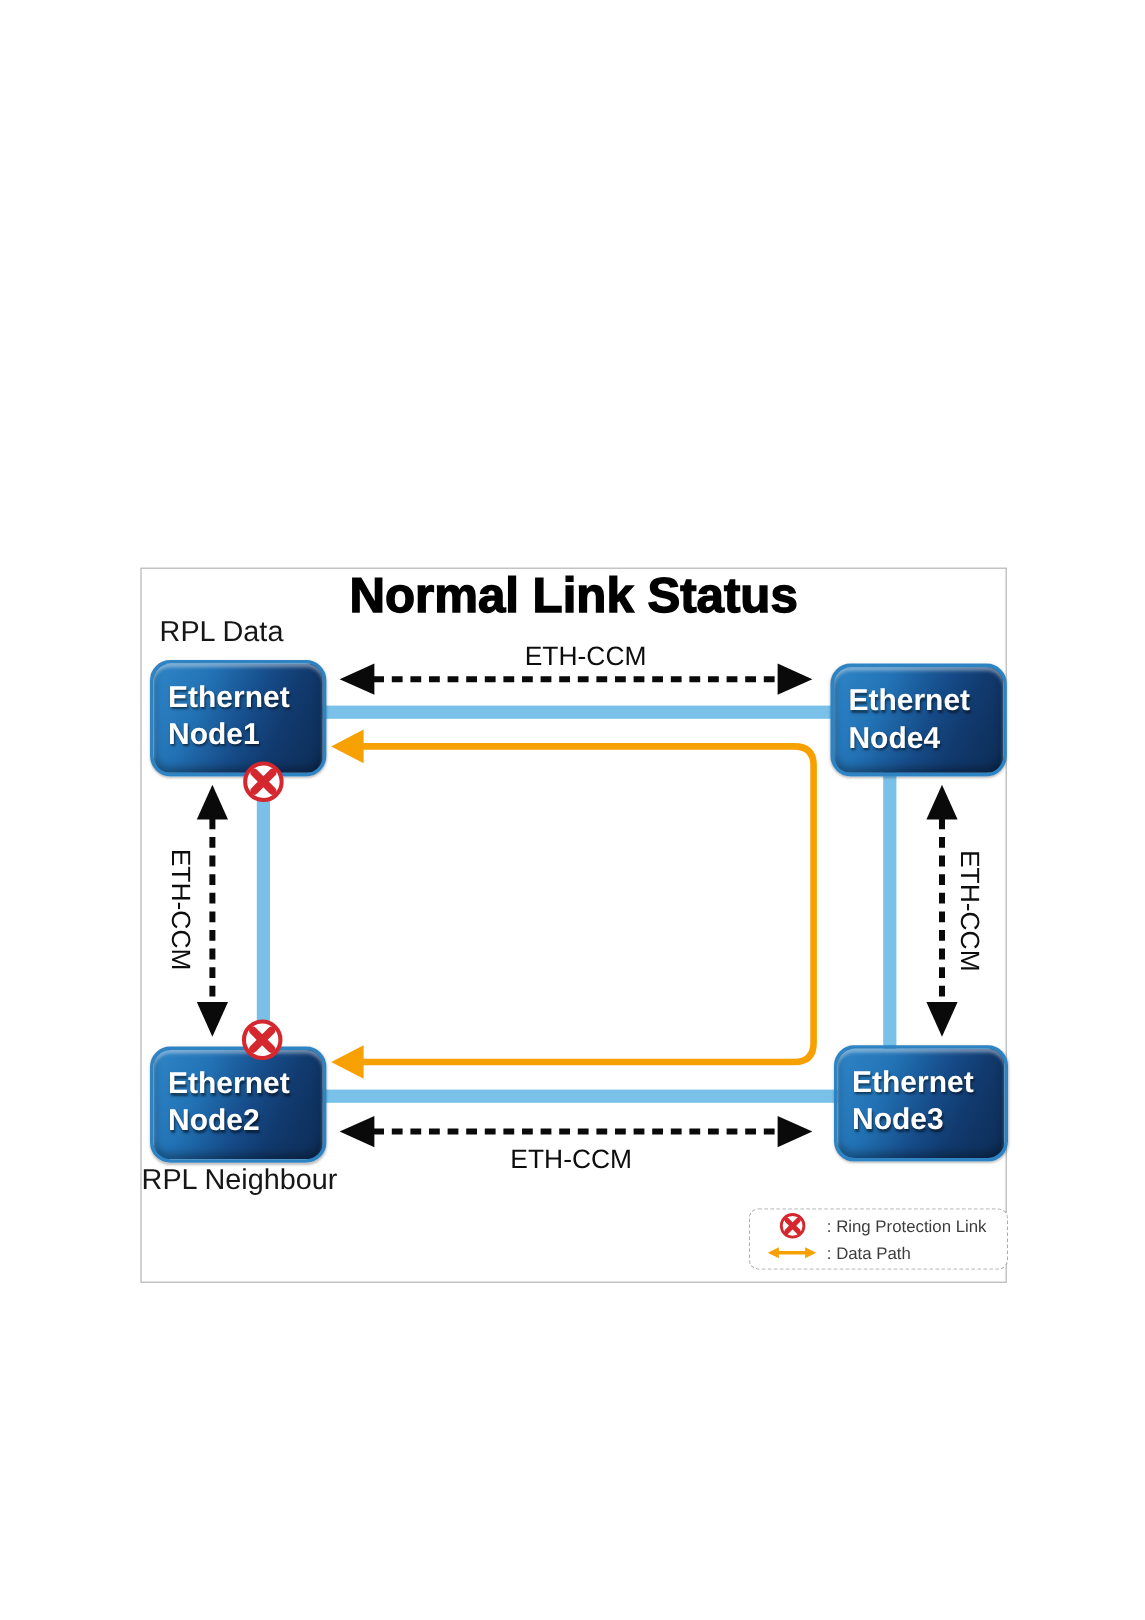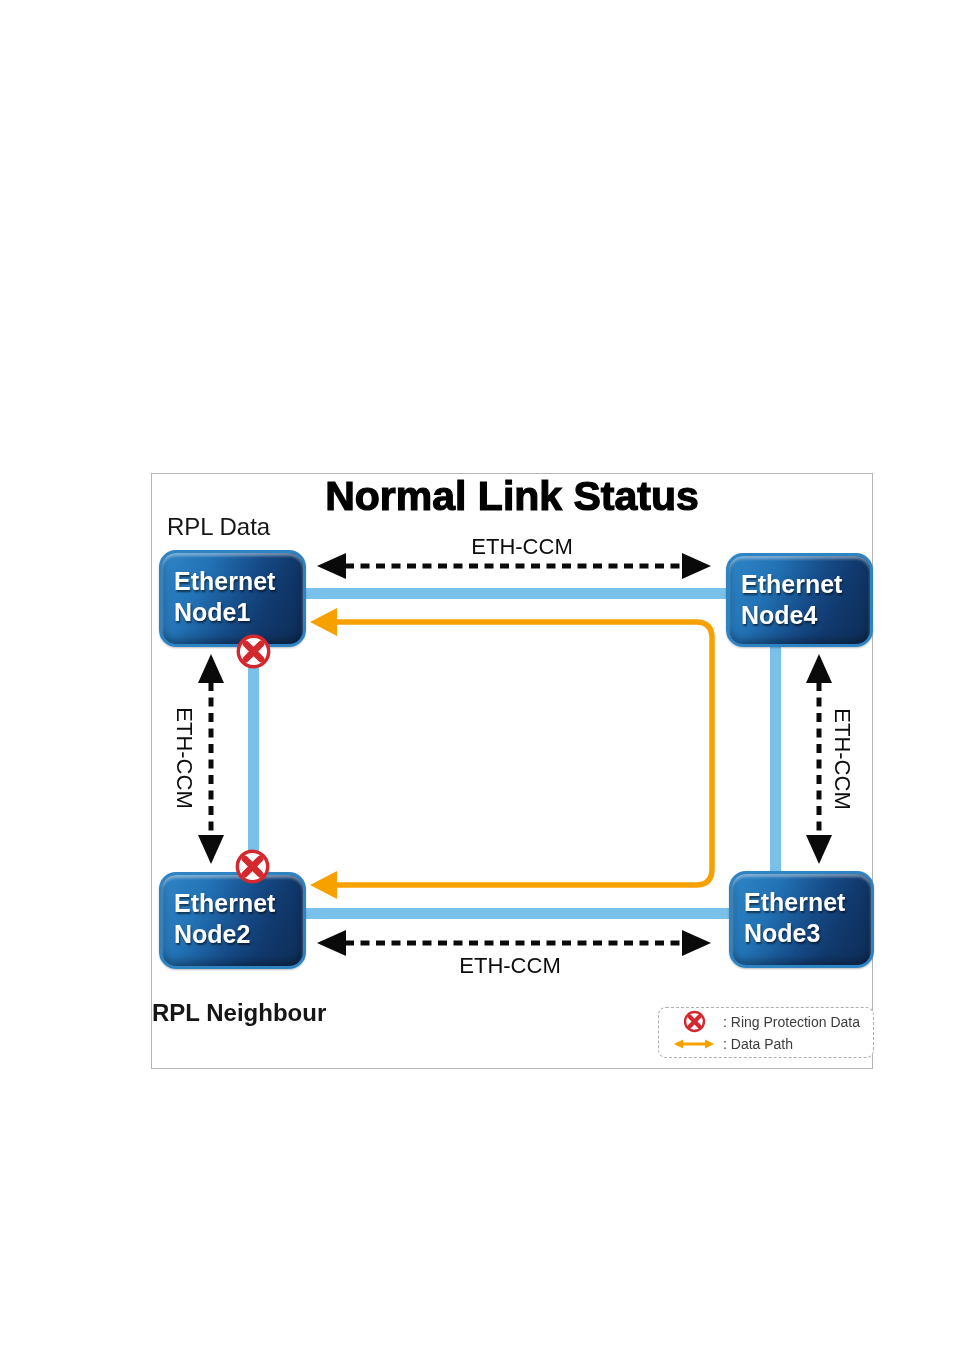--- a/index.html
+++ b/index.html
@@ -15,32 +15,32 @@
     --legend-border-gray:#ADADAD;
   }
   *{box-sizing:border-box;}
   html,body{margin:0;padding:0;}
   body{
     width:954px;height:1350px;background:#ffffff;position:relative;
     font-family:"Liberation Sans",sans-serif;overflow:hidden;
   }
   .frame{
     position:absolute;left:117px;top:473px;width:722px;height:596px;
-    border:1px solid var(--frame-border-gray);background:#fff;margin-left:34px;
+    border:1px solid var(--frame-border-gray);background:#fff;
   }
   .title{
     position:absolute;left:0;right:0;top:-2px;text-align:center;
     font-size:41px;line-height:48px;font-weight:bold;color:#000;
     -webkit-text-stroke:1.2px #000;letter-spacing:0px;z-index:6;
   }
   .side-label{
     position:absolute;color:#161616;font-size:24px;line-height:26px;z-index:6;white-space:nowrap;
   }
   .rpl-owner{left:15px;top:40px;}
-  .rpl-neighbour{left:0px;top:526px;font-weight:bold;}
+  .rpl-neighbour{left:0px;top:497px;}
   .node{
     position:absolute;width:147px;height:97px;border-radius:17px;z-index:3;
     background:linear-gradient(115deg,#2f86c7 0%,#2273b6 28%,#164b88 55%,#113a6e 72%,#0d2c55 100%);
     border:3px solid var(--node-border-blue);
     box-shadow:inset 0 3px 3px rgba(255,255,255,.4), inset 0 -4px 8px rgba(0,0,0,.35), 0 1px 2px rgba(0,0,0,.25);
     color:#fff;font-weight:bold;font-size:25px;line-height:31px;
     padding:13px 0 0 12px;text-shadow:1px 2px 2px rgba(0,0,0,.55);
   }
   .node span{display:block;}
   .node1{left:7px;top:76px;}
@@ -153,21 +153,21 @@
 
   <div class="legend">
     <div class="legend-row">
       <span class="legend-icon">
         <svg width="23" height="23" viewBox="0 0 37 37" xmlns="http://www.w3.org/2000/svg">
           <circle class="x-ring" cx="18.5" cy="18.5" r="15.2" stroke-width="3.8"></circle>
           <line class="x-stroke" x1="11" y1="11" x2="26" y2="26" stroke-width="6.8"></line>
           <line class="x-stroke" x1="26" y1="11" x2="11" y2="26" stroke-width="6.8"></line>
         </svg>
       </span>
-      <span class="legend-text">: Ring Protection Data</span>
+      <span class="legend-text">: Ring Protection Link</span>
     </div>
     <div class="legend-row">
       <span class="legend-icon">
         <svg width="50" height="14" viewBox="0 0 50 14" xmlns="http://www.w3.org/2000/svg">
           <line class="dp-line" x1="9" y1="7" x2="41" y2="7"></line>
           <polygon class="dp-head" points="1,7 12,1.5 12,12.5"></polygon>
           <polygon class="dp-head" points="49,7 38,1.5 38,12.5"></polygon>
         </svg>
       </span>
       <span class="legend-text">: Data Path</span>

